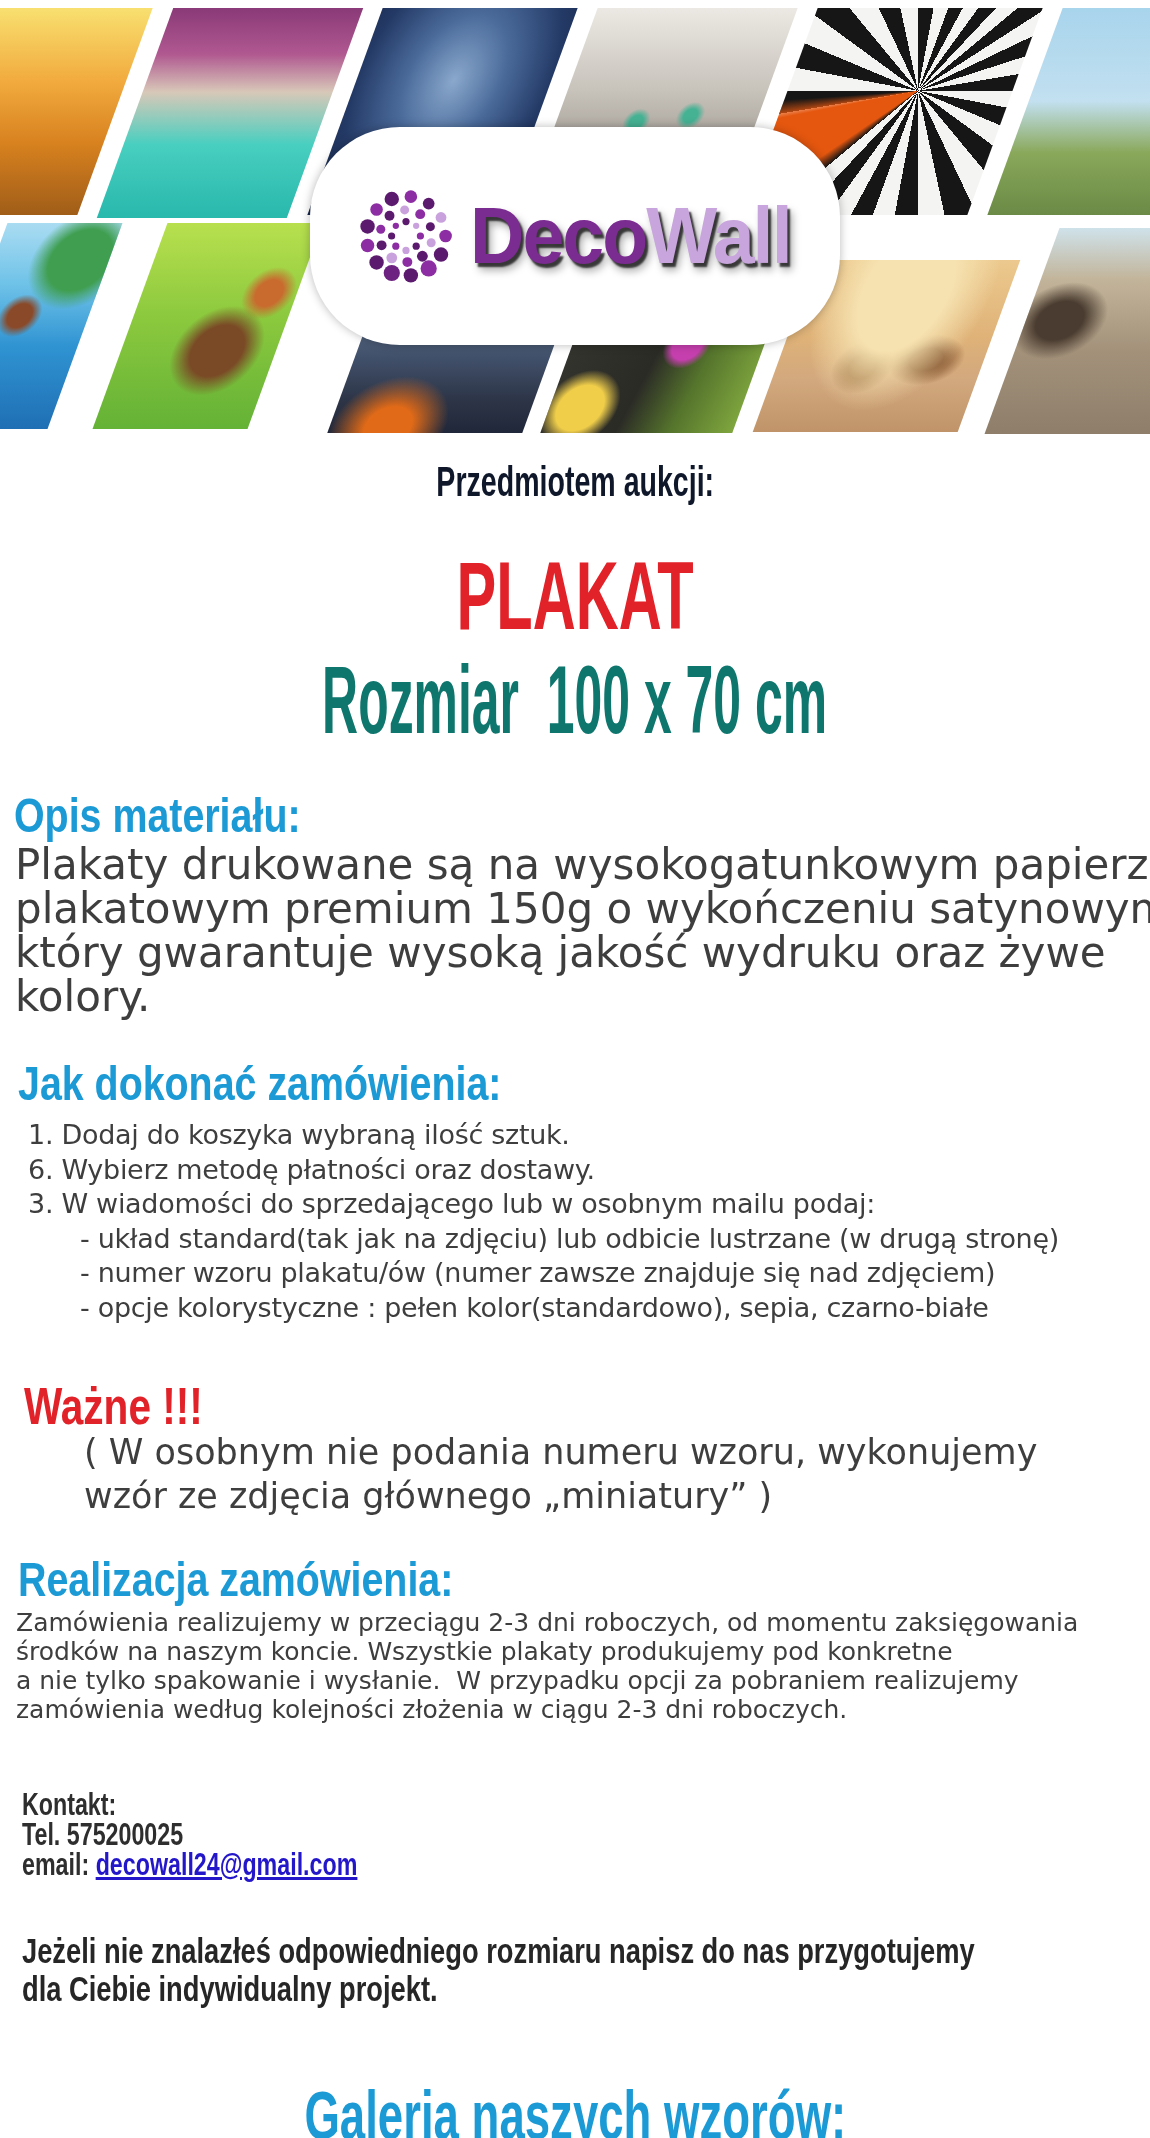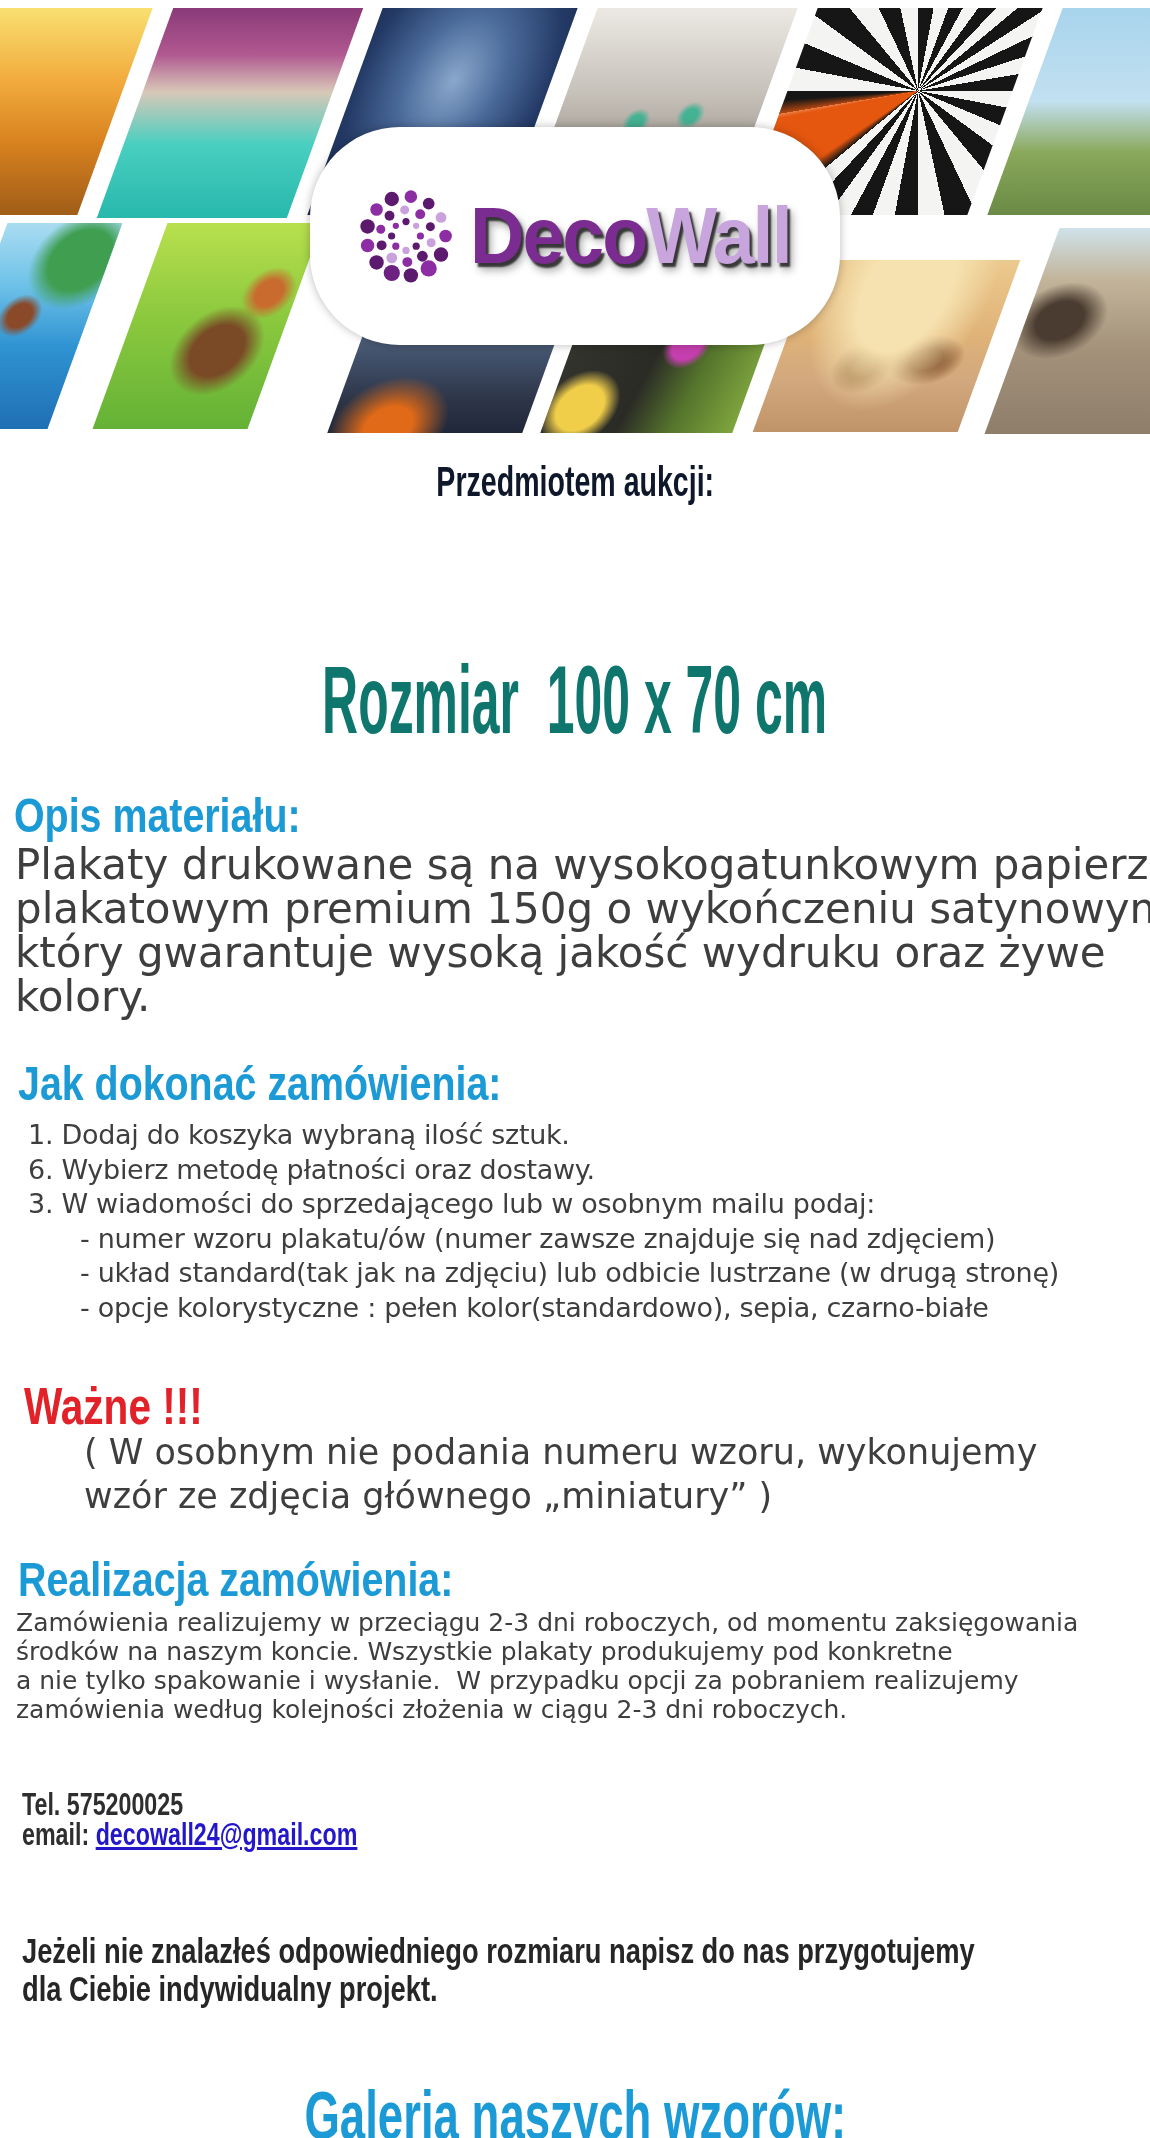--- a/index.html
+++ b/index.html
@@ -149,20 +149,23 @@
         <circle cx="60" cy="44" r="4" fill="#5c1a6e"></circle>
           <circle cx="71.3" cy="48.7" r="3.5" fill="#c9a2dd"></circle>
       </svg>
       <span class="logo-text"><span class="logo-deco">Deco</span><span class="logo-wall">Wall</span></span>
     </div>
   </div>
 
   <div class="center intro-line" style="top:458px;">
     <span class="nx">Przedmiotem aukcji:</span>
   </div>
+  <div class="center product-line" style="top:548px;">
+    <span class="nx">PLAKAT</span>
+  </div>
   <div class="center size-line" style="top:652px;">
     <span class="nx pre">Rozmiar  100 x 70 cm</span>
   </div>
 
   <div class="h-blue" style="left:14px;top:792px;">
     <span class="nx-left">Opis materiału:</span>
   </div>
   <div class="material-body body-font">
     <div class="pre">Plakaty drukowane są na wysokogatunkowym papierze</div>
     <div class="pre">plakatowym premium 150g o wykończeniu satynowym,</div>
@@ -170,22 +173,22 @@
     <div class="pre">kolory.</div>
   </div>
 
   <div class="h-blue" style="left:18px;top:1060px;">
     <span class="nx-left">Jak dokonać zamówienia:</span>
   </div>
   <div class="ordering-list body-font">
     <div class="pre">1. Dodaj do koszyka wybraną ilość sztuk.</div>
     <div class="pre">6. Wybierz metodę płatności oraz dostawy.</div>
     <div class="pre">3. W wiadomości do sprzedającego lub w osobnym mailu podaj:</div>
+    <div class="pre opt">- układ standard(tak jak na zdjęciu) lub odbicie lustrzane (w drugą stronę)</div>
     <div class="pre opt">- numer wzoru plakatu/ów (numer zawsze znajduje się nad zdjęciem)</div>
-    <div class="pre opt">- układ standard(tak jak na zdjęciu) lub odbicie lustrzane (w drugą stronę)</div>
     <div class="pre opt">- opcje kolorystyczne : pełen kolor(standardowo), sepia, czarno-białe</div>
   </div>
 
   <div class="h-red" style="left:24px;top:1380px;">
     <span class="nx-left">Ważne !!!</span>
   </div>
   <div class="important-body body-font">
     <div class="pre">( W osobnym nie podania numeru wzoru, wykonujemy</div>
     <div class="pre">wzór ze zdjęcia głównego „miniatury” )</div>
   </div>
@@ -194,20 +197,21 @@
     <span class="nx-left">Realizacja zamówienia:</span>
   </div>
   <div class="fulfillment-body body-font">
     <div class="pre">Zamówienia realizujemy w przeciągu 2-3 dni roboczych, od momentu zaksięgowania</div>
     <div class="pre">środków na naszym koncie. Wszystkie plakaty produkujemy pod konkretne</div>
     <div class="pre">a nie tylko spakowanie i wysłanie.  W przypadku opcji za pobraniem realizujemy</div>
     <div class="pre">zamówienia według kolejności złożenia w ciągu 2-3 dni roboczych.</div>
   </div>
 
   <div class="contact-block">
+    <div><span class="nx-left">Kontakt:</span></div>
     <div><span class="nx-left">Tel. 575200025</span></div>
     <div><span class="nx-left pre"><span>email: </span><a href="#" class="email-link">decowall24@gmail.com</a></span></div>
   </div>
 
   <div class="custom-block">
     <div><span class="nx-left pre">Jeżeli nie znalazłeś odpowiedniego rozmiaru napisz do nas przygotujemy</span></div>
     <div><span class="nx-left pre">dla Ciebie indywidualny projekt.</span></div>
   </div>
 
   <div class="center gallery-line">

